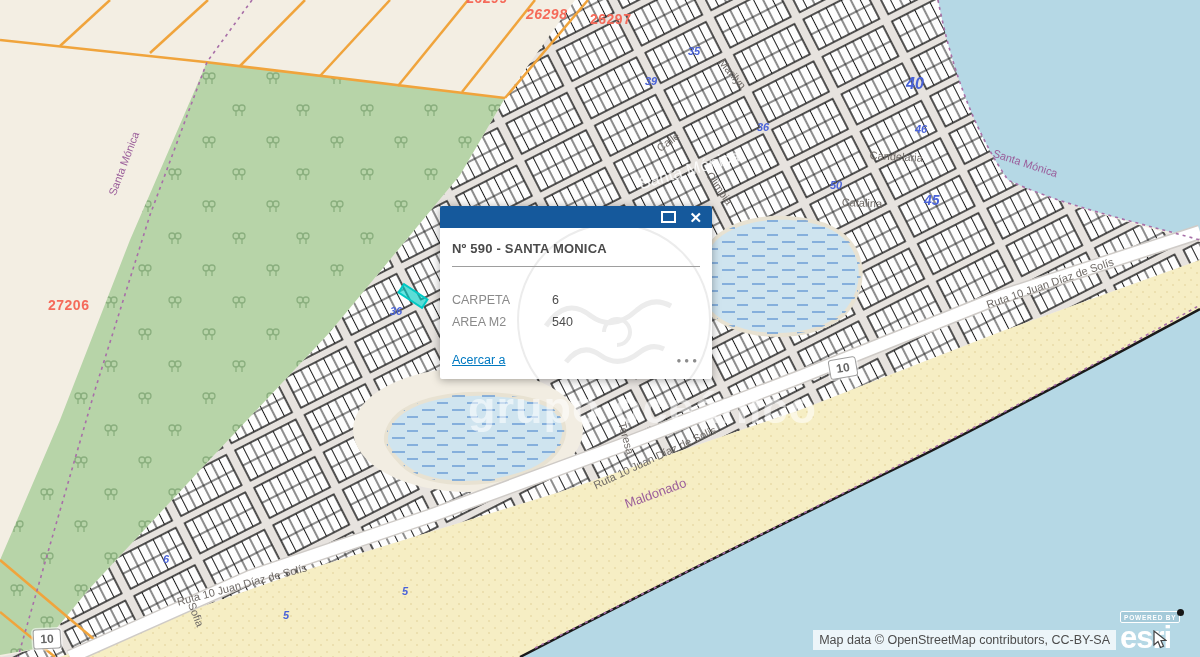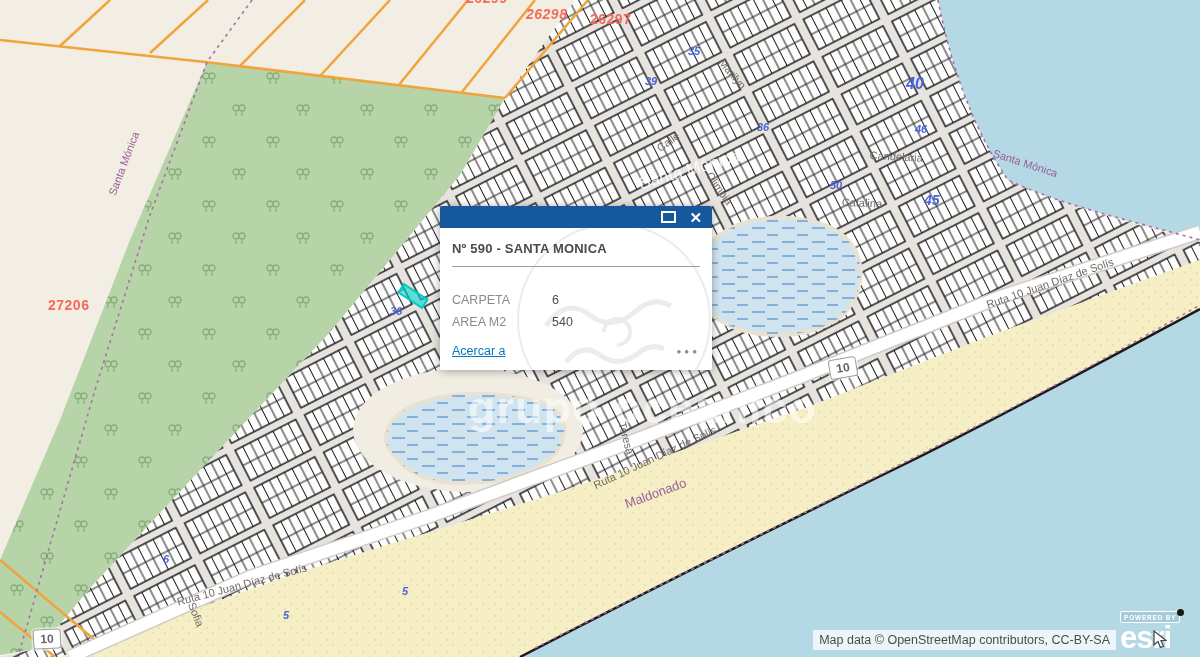--- a/index.html
+++ b/index.html
@@ -30,21 +30,21 @@
   .icon-close{color:#fff;font-size:15px;font-weight:bold;line-height:1;}
   .popup-body{position:relative;padding:10px 12px 10px;overflow:hidden;}
   .popup-body > *{position:relative;z-index:1;}
   .popup-logo-watermark{position:absolute;left:68px;top:-14px;z-index:0;pointer-events:none;}
   .popup-title{font-size:13px;font-weight:bold;color:#4a4a4a;padding:3px 0 10px;
     border-bottom:1px solid #9e9e9e;letter-spacing:.2px;}
   .popup-fields{margin-top:22px;}
   .field-row{display:flex;font-size:12.5px;line-height:22px;}
   .field-label{width:100px;color:#8a8a8a;}
   .field-value{color:#4d4d4d;}
-  .popup-footer{display:flex;justify-content:space-between;align-items:center;margin-top:11px;margin-bottom:2px;}
+  .popup-footer{display:flex;justify-content:space-between;align-items:center;margin-top:20px;margin-bottom:2px;}
   a.zoom-link{color:var(--link,#0079c1);font-size:12.5px;text-decoration:underline;cursor:pointer;}
   .dots{color:#8c8c8c;font-size:8px;letter-spacing:3px;cursor:pointer;}
 
   
   .attribution{position:absolute;right:84px;bottom:7px;z-index:6;background:rgba(255,255,255,.75);
     color:#4c4c4c;font-size:12.5px;padding:3px 6px;white-space:nowrap;}
   .esri{position:absolute;right:8px;bottom:6px;z-index:6;color:#fff;width:72px;}
   .powered{font-size:6.5px;letter-spacing:.8px;border:1px solid #fff;border-radius:2px;
     padding:1.5px 3px;display:inline-block;position:relative;background:rgba(120,160,185,.25);font-weight:bold;}
   .esri-dot{width:7px;height:7px;background:#161616;border-radius:50%;position:absolute;right:-5px;top:-3px;}

